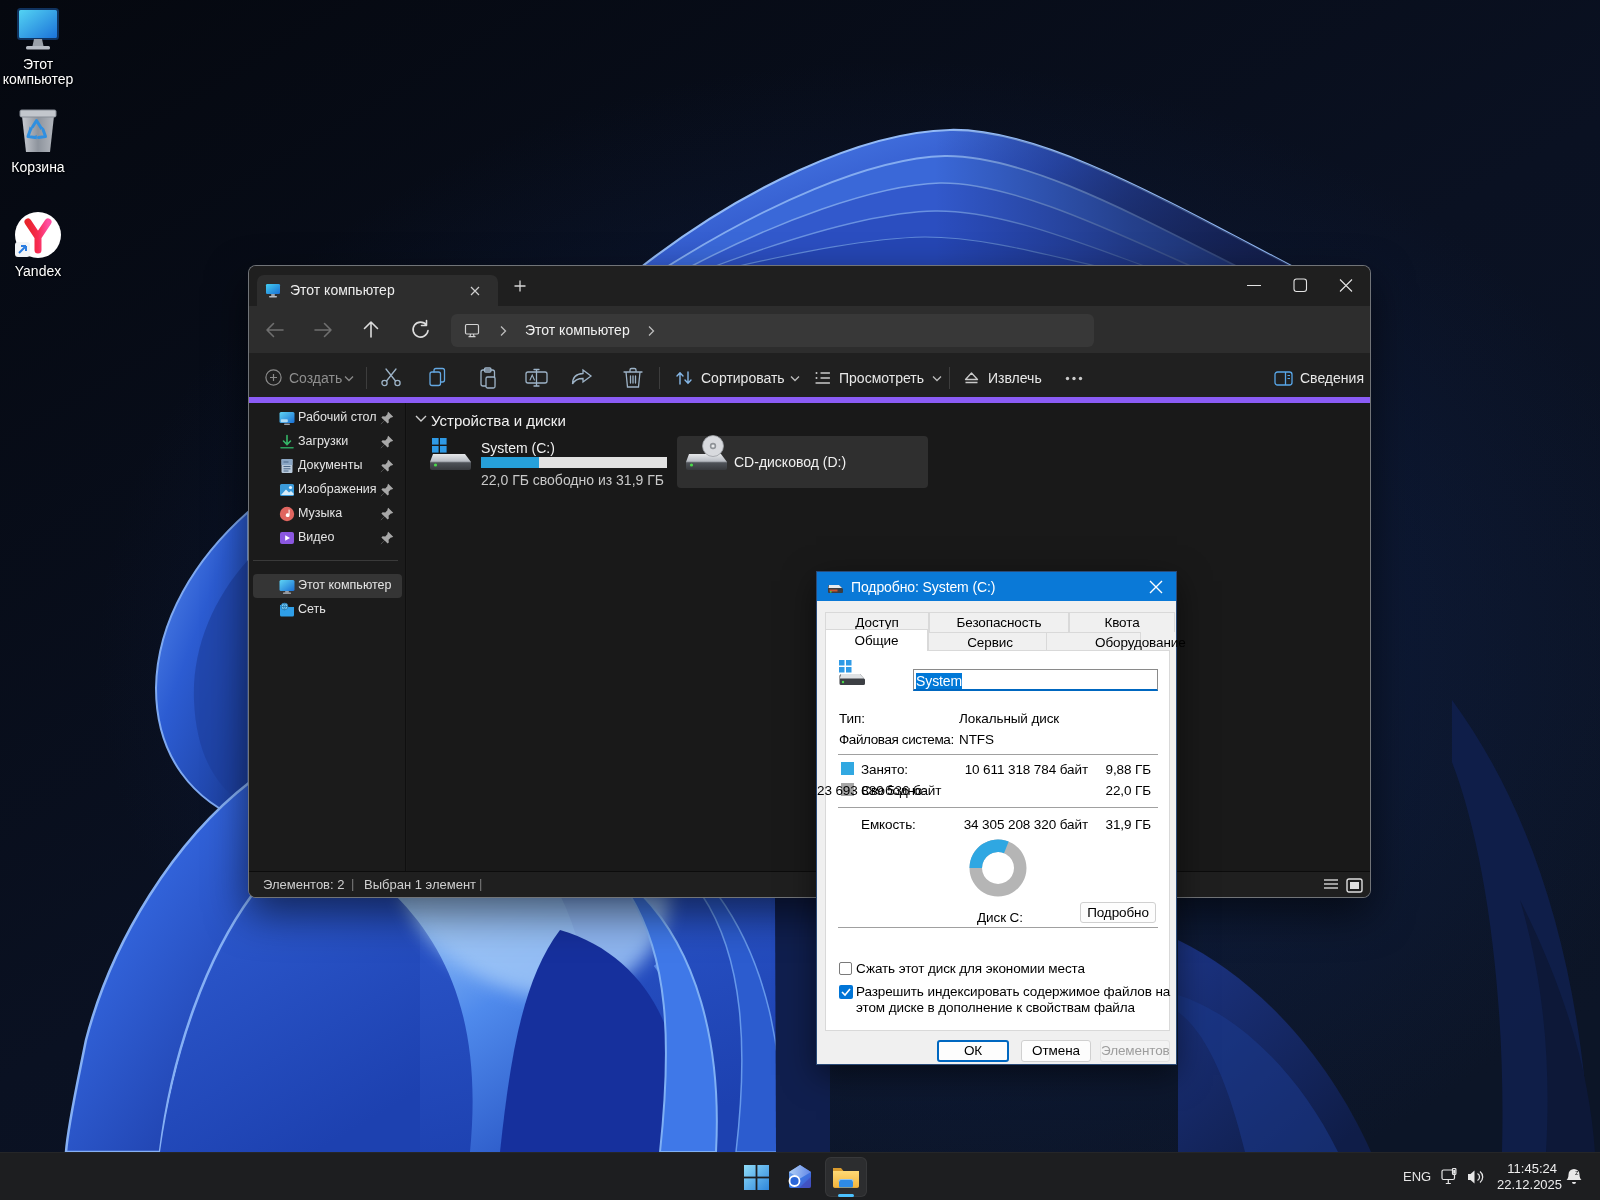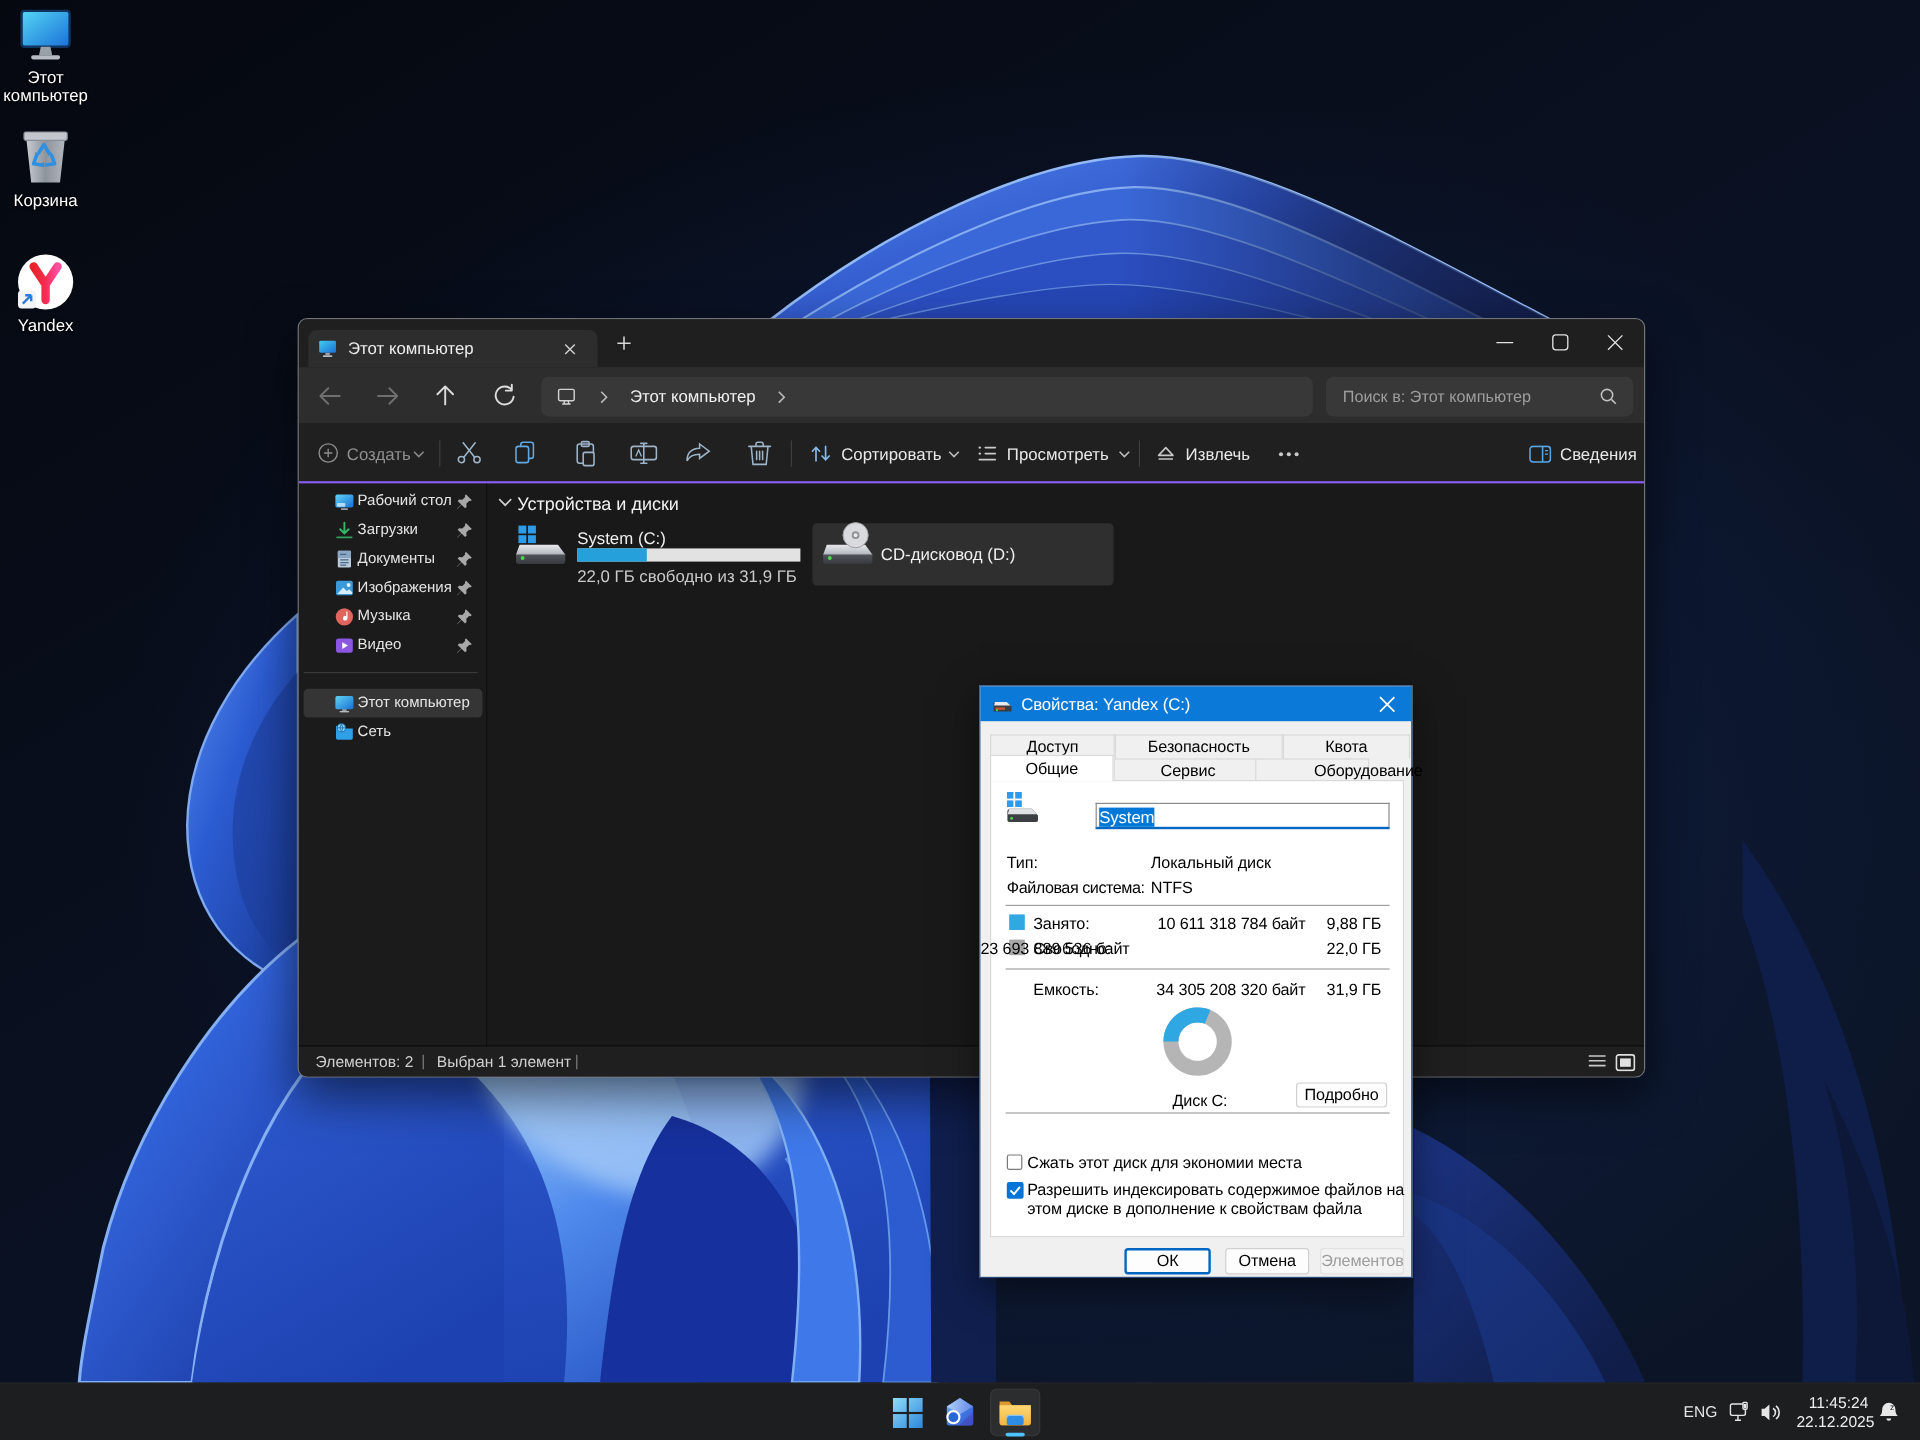--- a/index.html
+++ b/index.html
@@ -7,21 +7,21 @@
   .abs { position:absolute; }
   #stage { position:relative; width:1600px; height:1200px; }
   
   .dicon { position:absolute; text-align:center; color:#fff; font-size:14px; text-shadow:0 1px 2px rgba(0,0,0,.9),0 0 2px rgba(0,0,0,.8); line-height:15px; }
   
   #win { position:absolute; left:248px; top:265px; width:1123px; height:633px; background:#1b1b1b; border-radius:8px; border:1px solid rgba(160,165,170,.65); box-shadow:0 16px 40px rgba(0,0,0,.55); overflow:hidden; }
   #tabstrip { position:absolute; left:0; top:0; width:100%; height:40px; background:#1f1f1f; }
   #tab { position:absolute; left:8px; top:9px; width:241px; height:31px; background:#2d2d2d; border-radius:7px 7px 0 0; }
   #addr { position:absolute; left:0; top:40px; width:100%; height:47px; background:#2d2d2d; }
   .pillbox { position:absolute; background:#383838; border-radius:6px; }
-  #toolbar { position:absolute; left:0; top:87px; width:100%; height:50px; background:#202020; border-bottom:2px solid #8b5cf6; }
+  #toolbar { position:absolute; left:0; top:87px; width:100%; height:50px; background:#202020; border-bottom:6px solid #8b5cf6; }
   #sidebar { position:absolute; left:0; top:137px; width:157px; bottom:26px; background:#1b1b1b; border-right:1px solid #0f0f0f; }
   #main { position:absolute; left:158px; top:137px; right:0; bottom:26px; background:#191919; }
   #statusbar { position:absolute; left:0; bottom:0; width:100%; height:26px; background:#1f1f1f; border-top:1px solid #0c0c0c; }
   .srow { position:absolute; left:4px; width:149px; height:24px; color:#e4e4e4; font-size:12.5px; white-space:nowrap; }
   .srow .lbl { position:absolute; left:45px; top:4px; }
   .srow .ic { position:absolute; left:26px; top:4px; width:16px; height:16px; }
   .srow .pin { position:absolute; right:7px; top:4px; width:16px; height:16px; }
   .tool-t { color:#e8e8e8; font-size:14px; }
   .dim { color:#8f8f8f; }
   
@@ -226,27 +226,20 @@
           <path d="M6.5,12 L6,14.5 M9.5,12 L10,14.5 M4.5,14.6 H11.5"></path>
         </svg>
         <svg width="8" height="12" viewBox="0 0 8 12" style="position:absolute;left:48px;top:11px;fill:none;stroke:#bdbdbd;stroke-width:1.3;">
           <path d="M2,1.5 L6.5,6 L2,10.5"></path>
         </svg>
         <span style="position:absolute;left:74px;top:8px;font-size:14px;color:#f0f0f0;">Этот компьютер</span>
         <svg width="8" height="12" viewBox="0 0 8 12" style="position:absolute;left:196px;top:11px;fill:none;stroke:#bdbdbd;stroke-width:1.3;">
           <path d="M2,1.5 L6.5,6 L2,10.5"></path>
         </svg>
       </div>
-      <div class="pillbox" style="left:856px;top:8px;width:256px;height:33px;">
-        <span style="position:absolute;left:14px;top:9px;font-size:13.5px;color:#9e9e9e;">Поиск в: Этот компьютер</span>
-        <svg width="15" height="15" viewBox="0 0 15 15" style="position:absolute;right:13px;top:9px;fill:none;stroke:#c2c2c2;stroke-width:1.3;">
-          <circle cx="6.2" cy="6.2" r="4.7"></circle>
-            <path d="M9.8,9.8 L13.5,13.5"></path>
-        </svg>
-      </div>
     </div>
     <div id="toolbar">
 
       <svg width="17" height="17" viewBox="0 0 17 17" style="position:absolute;left:16px;top:16px;fill:none;stroke:#8a8a8a;stroke-width:1.2;">
         <circle cx="8.5" cy="8.5" r="7.6"></circle>
           <path d="M8.5,5 V12 M5,8.5 H12"></path>
       </svg>
       <span class="tool-t dim" style="position:absolute;left:40px;top:17px;">Создать</span>
       <svg width="10" height="7" viewBox="0 0 10 7" style="position:absolute;left:95px;top:22px;fill:none;stroke:#8a8a8a;stroke-width:1.3;">
         <path d="M1,1.5 L5,5.5 L9,1.5"></path>
@@ -471,21 +464,21 @@
   </div>
 
   <div id="dlg">
     <div id="dlgtitle">
       <svg width="18" height="14" viewBox="0 0 18 14" style="position:absolute;left:10px;top:8px;">
         <path d="M2,5 h10 l4,4 v3 a1,1 0 0 1 -1,1 H2 a1,1 0 0 1 -1,-1 v-6 Z" fill="#3a3d42"></path>
         <path d="M2,5 h10 l3,3 H1.5 Z" fill="#e8eaec"></path>
         <rect x="2.5" y="9.5" width="8" height="2" fill="#c8552f"></rect>
         <circle cx="3.8" cy="11.8" r="0.9" fill="#49d84a"></circle>
       </svg>
-      <span style="position:absolute;left:34px;top:7px;font-size:14px;">Свойства: Yandex (C:)</span>
+      <span style="position:absolute;left:34px;top:7px;font-size:14px;">Подробно: System (C:)</span>
       <svg width="14" height="14" viewBox="0 0 14 14" style="position:absolute;right:13px;top:8px;stroke:#fff;stroke-width:1.4;">
           <path d="M1,1 L13,13 M13,1 L1,13" fill="none"></path>
         </svg>
     </div>
 
     <div class="tab-b" style="left:8px;top:40px;width:104px;height:20px;line-height:20px;">Доступ</div>
     <div class="tab-b" style="left:112px;top:40px;width:140px;height:20px;line-height:20px;">Безопасность</div>
     <div class="tab-b" style="left:252px;top:40px;width:106px;height:20px;line-height:20px;">Квота</div>
     <div class="tab-b" style="left:111px;top:60px;width:124px;height:19px;line-height:19px;">Сервис</div>
     <div class="tab-b" style="left:229px;top:60px;width:95px;height:35px;line-height:19px;padding-left:48px;">Оборудование</div>

